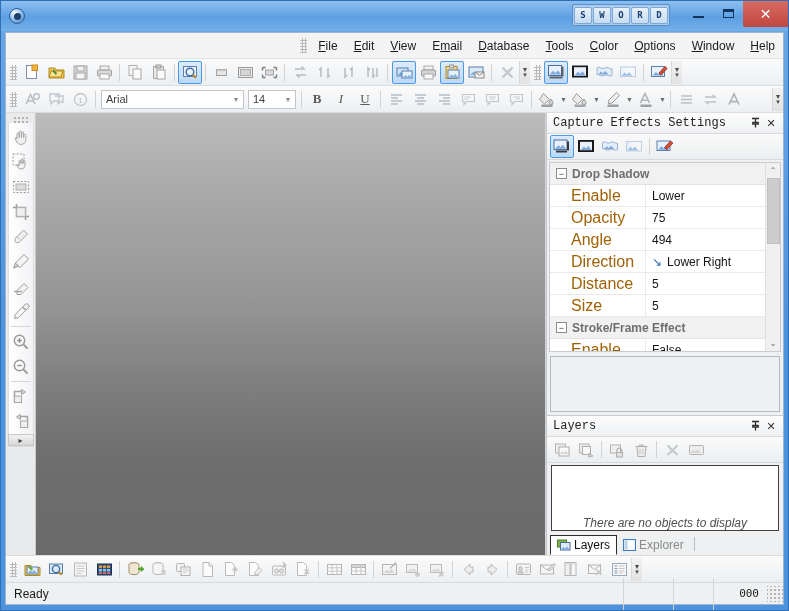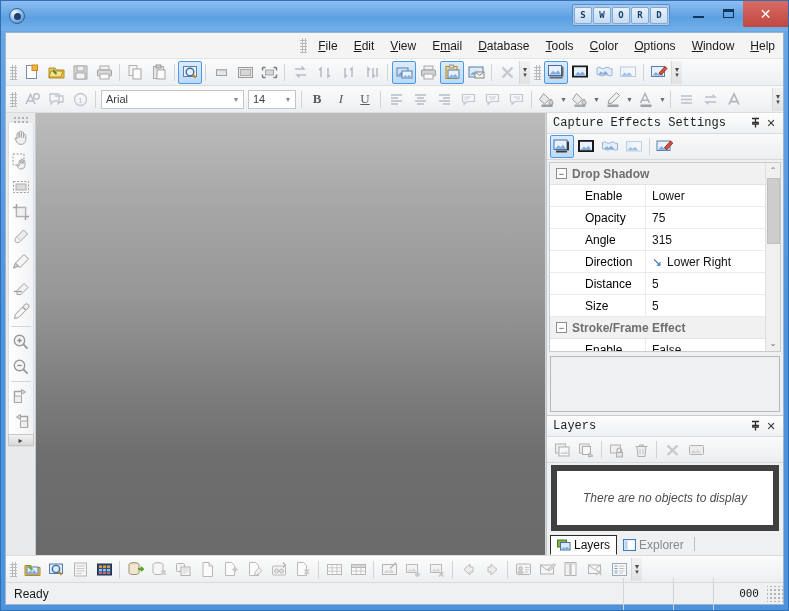--- a/index.html
+++ b/index.html
@@ -180,21 +180,21 @@
   .pg-cat .exp{
     width:11px;height:11px;border:1px solid #8d8d8d;background:#fff;margin:0 5px 0 6px;
     display:flex;align-items:center;justify-content:center;font-size:9px;line-height:8px;
     color:#333;flex:none;
   }
   .pg-cat .lbl{font-size:12px;font-weight:bold;color:#6f6f6f;}
   .pg-row{
     height:22px;display:flex;align-items:center;border-bottom:1px solid #eaeaea;flex:none;
   }
   .pg-name{
-    width:96px;padding-left:35px;font-size:12px;color:#000000;flex:none;
+    width:96px;padding-left:21px;font-size:16px;color:#a16207;flex:none;
     border-right:1px solid #eaeaea;height:100%;display:flex;align-items:center;
   }
   .pg-val{
     flex:1;padding-left:6px;font-size:12px;color:#141414;display:flex;align-items:center;gap:5px;
     min-width:0;overflow:hidden;white-space:nowrap;
   }
   .dirarrow{color:#2c6fb5;font-size:12px;line-height:1;flex:none;}
   
   .vscroll{
     width:15px;background:#f0f0f0;border-left:1px solid #e0e0e0;flex:none;
@@ -208,22 +208,22 @@
   .vs-thumb{
     position:absolute;left:1px;width:13px;background:#cdcdcd;border:1px solid #c0c0c0;
   }
   #propdesc{
     flex:none;height:56px;margin:2px 3px 3px 3px;background:#eff0f1;
     border:1px solid #b6b9bc;
   }
   
   #layers-dock{flex:1;display:flex;flex-direction:column;min-height:0;border-top:1px solid #c9cccf;}
   #layers-list{
-    flex:1;margin:2px 4px;background:#fff;border:6px solid #404040;
-    display:flex;align-items:center;justify-content:center;min-height:0;
+    flex:1;margin:2px 4px;background:#fff;border:1px solid #404040;
+    display:flex;align-items:flex-end;justify-content:center;min-height:0;
   }
   #layers-empty{font-size:12px;font-style:italic;color:#4e4e4e;}
   #layers-tabs{
     height:22px;display:flex;align-items:flex-end;padding-left:3px;flex:none;
     background:#eef0f1;
   }
   .ltab{
     height:20px;display:flex;align-items:center;gap:3px;padding:0 6px;font-size:12px;
   }
   .ltab.active{
@@ -766,21 +766,21 @@
             <div class="pg-row">
               <div class="pg-name">Enable</div>
               <div class="pg-val">Lower</div>
             </div>
             <div class="pg-row">
               <div class="pg-name">Opacity</div>
               <div class="pg-val">75</div>
             </div>
             <div class="pg-row">
               <div class="pg-name">Angle</div>
-              <div class="pg-val">315</div>
+              <div class="pg-val">494</div>
             </div>
             <div class="pg-row">
               <div class="pg-name">Direction</div>
               <div class="pg-val">
                 <span class="dirarrow">↘</span>
                 <span>Lower Right</span>
               </div>
             </div>
             <div class="pg-row">
               <div class="pg-name">Distance</div>

